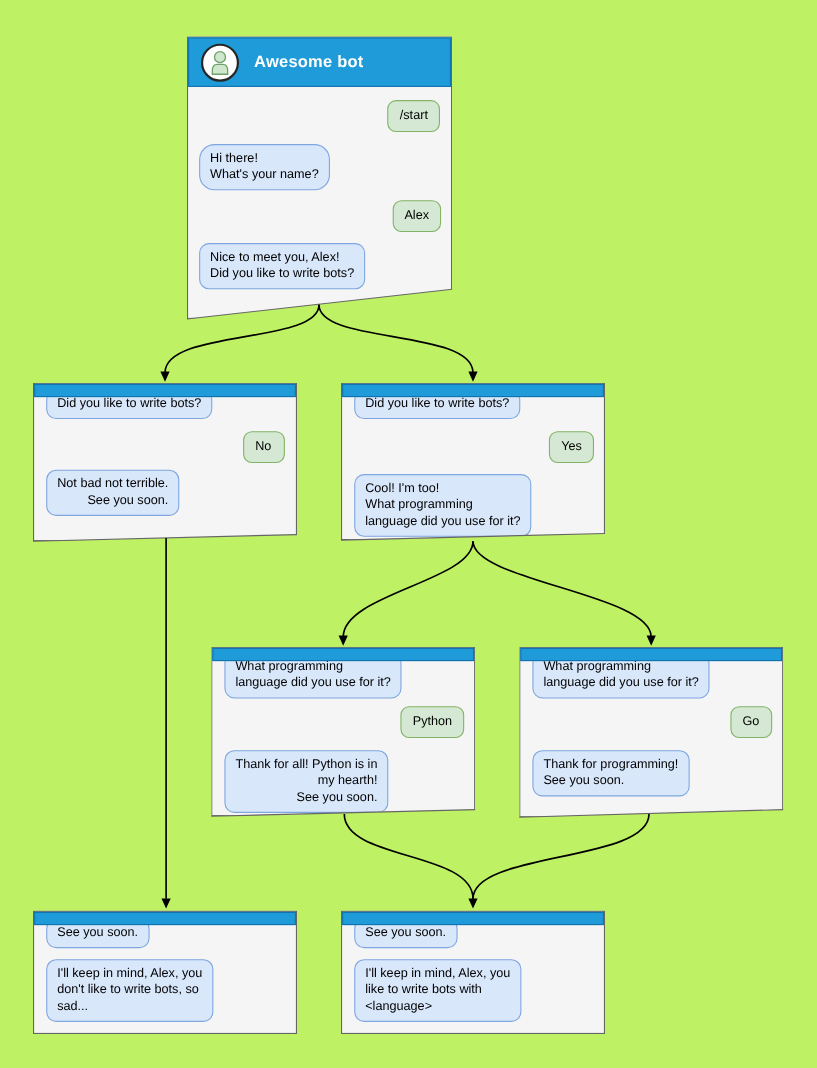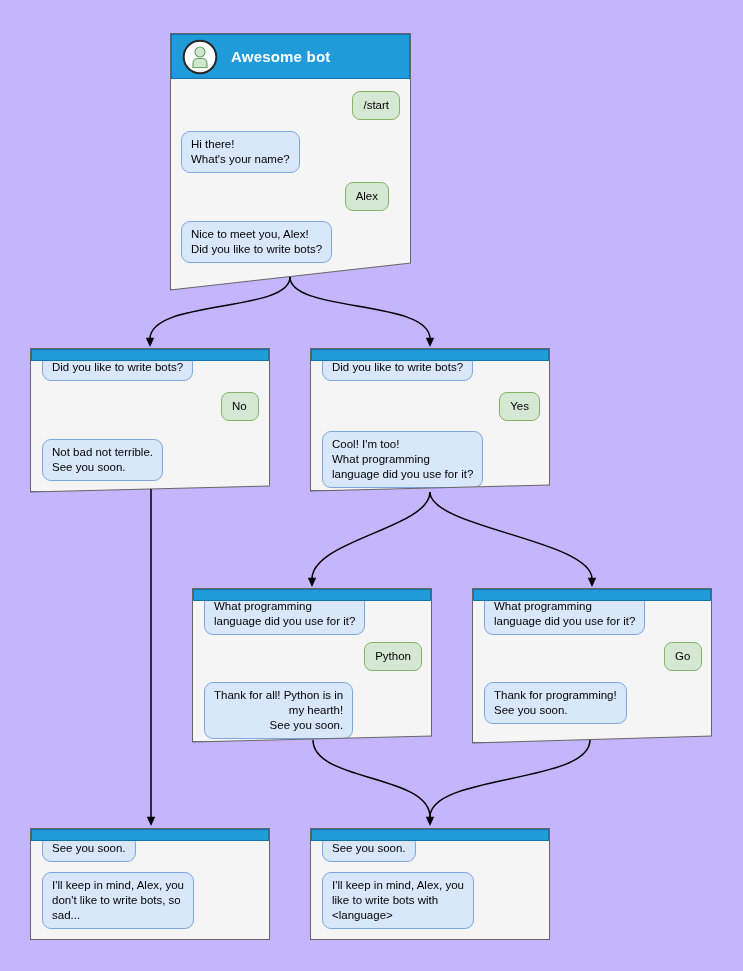--- a/index.html
+++ b/index.html
@@ -1,17 +1,17 @@
 <!DOCTYPE html>
 <html><head>
 <meta charset="utf-8">
 <style>
   html,body{margin:0;padding:0;background:#ffffff;}
   #canvas{
-    position:relative;width:743px;height:971px;background:#c4b5fd;overflow:hidden;
+    position:relative;width:743px;height:971px;background:#bef264;overflow:hidden;
     font-family:"Liberation Sans","DejaVu Sans",sans-serif;
   }
   .window{
     position:absolute;background:#F5F5F5;border:1px solid #666666;box-sizing:border-box;
   }
   .titlebar{
     position:absolute;top:0;left:0;right:0;height:12px;background:#1E9BD8;
     border:1px solid #1272AE;box-sizing:border-box;z-index:2;
   }
   .titlebar.main{
@@ -42,32 +42,32 @@
   <div class="window" style="left:170px;top:33px;width:241px;height:257px;clip-path:polygon(0 0,100% 0,100% 230px,0 257px);">
     <div class="titlebar main">
       <svg class="avatar" width="36" height="36" viewBox="0 0 36 36">
         <circle cx="18" cy="18" r="16.3" fill="#ffffff" stroke="#262626" stroke-width="2"></circle>
         <circle cx="18" cy="13" r="5" fill="#CFE7CD" stroke="#6DA269" stroke-width="1.2"></circle>
         <path d="M11 28.5 L11 25.5 Q11 19.5 15.5 19.5 L20.5 19.5 Q25 19.5 25 25.5 L25 28.5 Z" fill="#CFE7CD" stroke="#6DA269" stroke-width="1.2"></path>
       </svg>
       <span class="title-text">Awesome bot</span>
     </div>
     <div class="bubble user" style="right:10px;top:57px;">/start</div>
-    <div class="bubble bot" style="left:10px;top:97px;">Hi there!
+    <div class="bubble bot" style="left:10px;top:97px;border-radius:14px;">Hi there!
 What's your name?</div>
-    <div class="bubble user" style="right:21px;top:148px;">Alex</div>
+    <div class="bubble user" style="right:9px;top:148px;">Alex</div>
     <div class="bubble bot" style="left:10px;top:187px;">Nice to meet you, Alex!
 Did you like to write bots?</div>
   </div>
 
   <div class="window" style="left:30px;top:348px;width:240px;height:144px;clip-path:polygon(0 0,100% 0,100% 138px,0 144px);">
     <div class="titlebar"></div>
     <div class="bubble bot" style="left:11px;top:5px;">Did you like to write bots?</div>
     <div class="bubble user" style="right:10px;top:43px;">No</div>
-    <div class="bubble bot" style="left:11px;top:90px;">Not bad not terrible.
+    <div class="bubble bot" style="left:11px;top:78px;text-align:right;">Not bad not terrible.
 See you soon.</div>
   </div>
 
   <div class="window" style="left:310px;top:348px;width:240px;height:143px;clip-path:polygon(0 0,100% 0,100% 137px,0 143px);">
     <div class="titlebar"></div>
     <div class="bubble bot" style="left:11px;top:5px;">Did you like to write bots?</div>
     <div class="bubble user" style="right:9px;top:43px;text-align:right;">Yes</div>
     <div class="bubble bot" style="left:11px;top:82px;">Cool! I'm too!
 What programming
 language did you use for it?</div>

